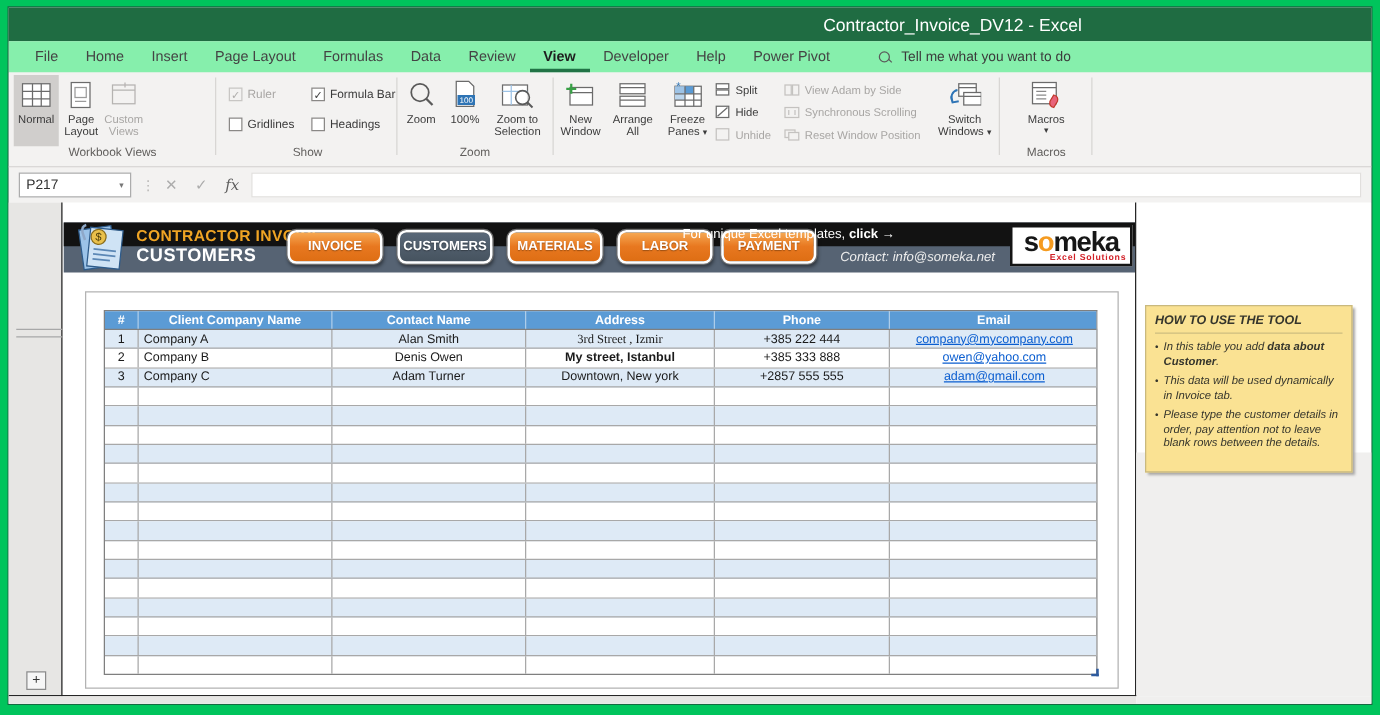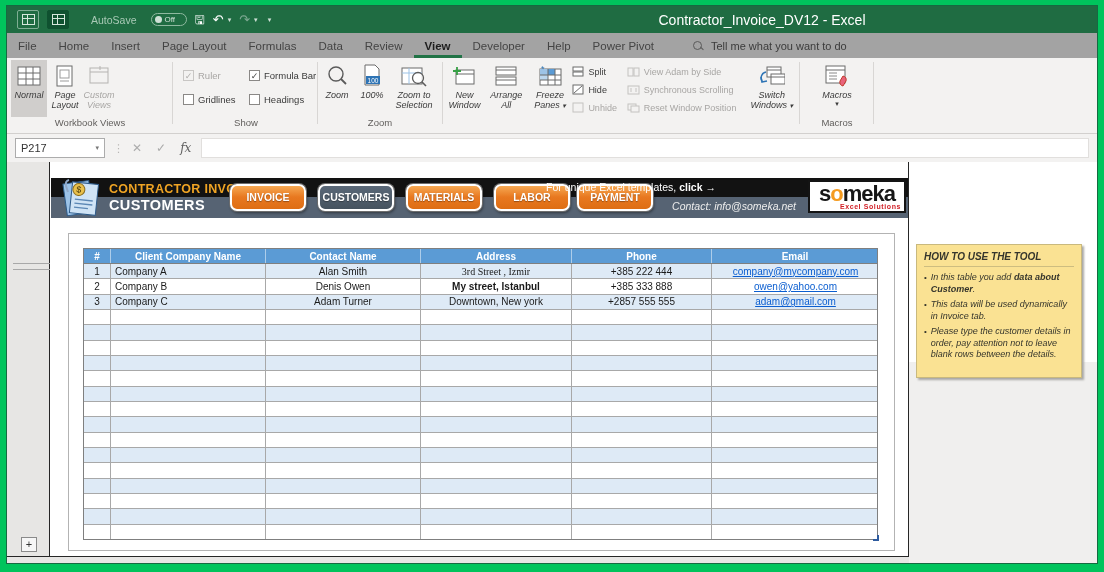--- a/index.html
+++ b/index.html
@@ -18,38 +18,38 @@
   .autosave-label { color:#A9C9B6; font-size:10.5px; margin-left:14px; }
   .autosave-toggle { width:36px; height:13px; border:1px solid #8FB9A0; border-radius:7px; display:flex; align-items:center; padding:0 3px; gap:3px; margin-left:6px; }
   .autosave-dot { width:7px; height:7px; border-radius:50%; background:#CFE0D6; }
   .autosave-state { color:#CFE0D6; font-size:8px; }
   .qat-glyph { color:#FFFFFF; font-size:13px; line-height:1; }
   .qat-glyph.dim { color:#7EA892; }
   .mini-caret { color:#CFE0D6; font-size:7px; margin-left:-4px; }
   .win-title { position:absolute; left:560px; width:390px; top:0; height:27px; display:flex; align-items:center; justify-content:center; color:#FFFFFF; font-size:14px; }
 
   
-  .tabrow { position:absolute; left:0; top:27px; width:100%; height:25px; background:#a3a3a3; display:flex; align-items:flex-end; }
+  .tabrow { position:absolute; left:0; top:27px; width:100%; height:25px; background:#86efac; display:flex; align-items:flex-end; padding-left:10px; }
   .rtab { font-size:11.5px; color:#444; padding:4px 11px 6px 11px; cursor:default; }
   .rtab.active { color:#1E1E1E; font-weight:bold; border-bottom:3px solid #217346; padding-bottom:3px; }
   .tab-search { display:flex; align-items:center; gap:7px; margin-left:28px; padding-bottom:6px; }
   .search-glyph { width:11px; height:11px; position:relative; }
   .search-glyph:before { content:""; position:absolute; left:0; top:0; width:7px; height:7px; border:1.3px solid #5A5A5A; border-radius:50%; }
   .search-glyph:after { content:""; position:absolute; left:7px; top:7px; width:4px; border-top:1.3px solid #5A5A5A; transform:rotate(45deg); }
   .tab-search span { font-size:11px; color:#3B3B3B; }
 
   
   .ribbon { position:absolute; left:0; top:52px; width:100%; height:76px; background:#F3F2F1; border-bottom:1px solid #D2D0CE; }
   .rgroup { position:absolute; top:2px; height:72px; display:flex; flex-direction:column; }
   .rgroup-content { flex:1; display:flex; align-items:flex-start; }
   .rgroup-label { height:15px; text-align:center; font-size:9.5px; color:#605E5C; }
   .rsep { position:absolute; top:4px; height:62px; width:1px; background:#D8D6D4; }
   .bigbtn { display:flex; flex-direction:column; align-items:center; height:57px; padding-top:2px; }
   .bigbtn .ic { height:28px; display:flex; align-items:center; justify-content:center; }
-  .bigbtn .lbl { font-size:9px; color:#3B3B3B; text-align:center; line-height:1.15;font-style:italic; }
+  .bigbtn .lbl { font-size:9px; color:#3B3B3B; text-align:center; line-height:1.15; }
   .bigbtn.selected { background:#D0CECC; }
   .bigbtn.disabled .lbl { color:#A8A6A4; }
   .chk-grid { display:grid; grid-template-columns:66px 78px; grid-row-gap:13px; padding:10px 0 0 8px; }
   .chk { display:flex; align-items:center; gap:4px; }
   .chk .box { width:11px; height:11px; border:1px solid #8A8886; background:#fff; font-size:9px; line-height:10px; text-align:center; color:#444; }
   .chk .txt { font-size:9.5px; color:#3B3B3B; }
   .chk.disabled .box { border-color:#C8C6C4; color:#B0AEAC; background:#F3F2F1; }
   .chk.disabled .txt { color:#A8A6A4; }
   .smallcol { display:flex; flex-direction:column; padding-top:4px; gap:3px; }
   .smallitem { display:flex; align-items:center; gap:4px; height:15px; }
@@ -120,39 +120,20 @@
   .note-b .tx b { font-weight:bold; }
 
   svg { display:block; }
 </style>
 </head>
 <body>
 
 <div id="app">
 
   <div class="titlebar">
-    <div class="qat">
-      <span class="qat-book">
-          <span class="grid-glyph"></span>
-        </span>
-      <span class="qat-book active">
-          <span class="grid-glyph"></span>
-        </span>
-      <span class="autosave-label">AutoSave</span>
-      <span class="autosave-toggle">
-        <span class="autosave-dot"></span>
-        <span class="autosave-state">Off</span>
-      </span>
-      <span class="qat-glyph" style="font-size:12px">🖫</span>
-      <span class="qat-glyph">↶</span>
-        <span class="mini-caret">▾</span>
-      <span class="qat-glyph dim">↷</span>
-        <span class="mini-caret">▾</span>
-      <span class="mini-caret" style="margin-left:2px">▾</span>
-    </div>
     <div class="win-title">Contractor_Invoice_DV12 - Excel</div>
   </div>
 
   <div class="tabrow">
     <span class="rtab">File</span>
     <span class="rtab">Home</span>
     <span class="rtab">Insert</span>
     <span class="rtab">Page Layout</span>
     <span class="rtab">Formulas</span>
     <span class="rtab">Data</span>

